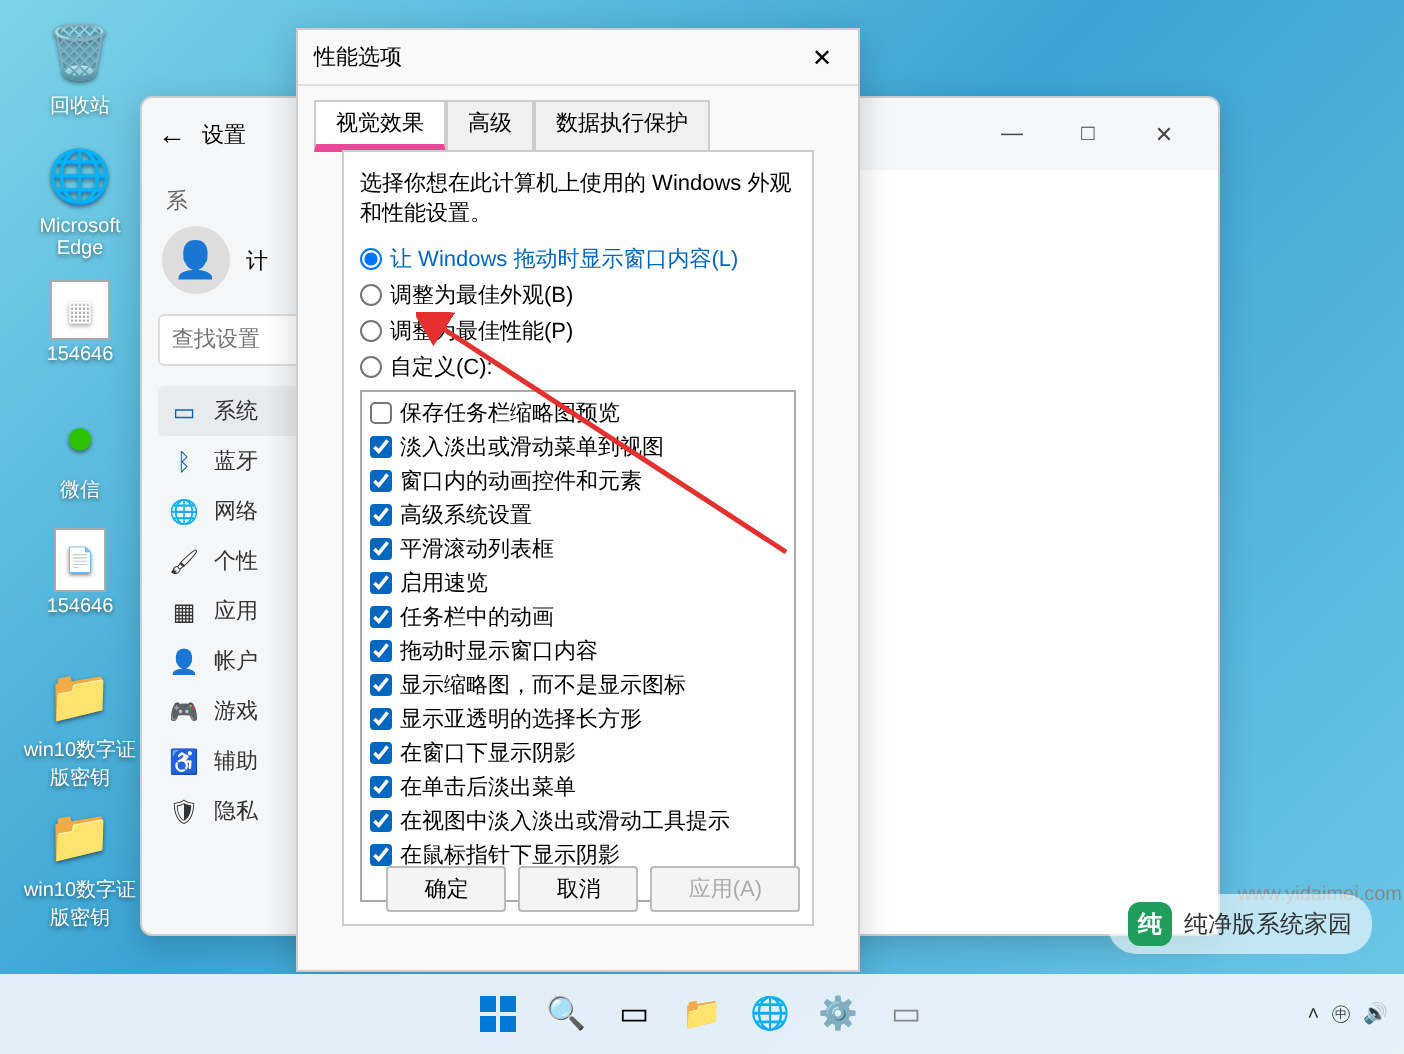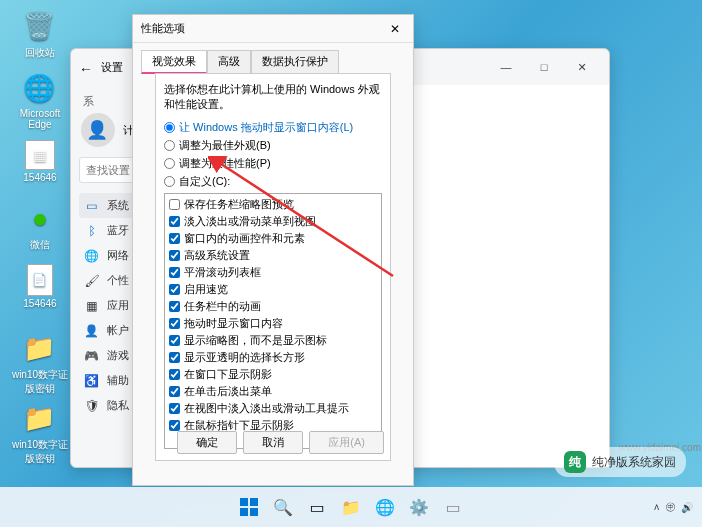--- a/index.html
+++ b/index.html
@@ -20,26 +20,26 @@
 .nav { margin-top:10px; }
 .nav-item { display:flex; align-items:center; gap:8px; padding:5px 6px; font-size:11px; color:#333; border-radius:3px; }
 .nav-item.sel { background:#e8eaee; }
 .nav-item .ni { width:14px; height:14px; display:flex; align-items:center; justify-content:center; font-size:12px; }
 .main { flex:1; background:#fff; padding:12px 16px; font-size:11px; color:#333; border-top-left-radius:6px; }
 .prop-row { display:flex; gap:40px; margin:4px 0; font-size:11px; }
 .prop-link { color:#0067c0; margin-top:12px; display:inline-block; }
 .copy-row { margin-top:30px; display:flex; align-items:center; gap:6px; }
 .copy-btn { border:1px solid #ccc; background:#fbfbfb; padding:3px 14px; font-size:11px; border-radius:3px; }
 .chev { border:1px solid #ccc; background:#fbfbfb; width:28px; height:22px; border-radius:3px; display:flex; align-items:center; justify-content:center; font-size:10px; }
-.perf-win { left:132px; top:14px; width:282px; height:472px; background:#f9f9f9; border-radius:0; }
+.perf-win { left:148px; top:14px; width:282px; height:472px; background:#f9f9f9; border-radius:0; }
 .perf-title { display:flex; align-items:center; height:28px; padding:0 8px; border-bottom:1px solid #e0e0e0; font-size:11px; }
 .perf-title .close { margin-left:auto; width:20px; text-align:center; font-size:12px; }
 .tabs { display:flex; padding:6px 8px 0; gap:0; font-size:11px; }
 .tab { padding:3px 10px; border:1px solid #ccc; border-bottom:none; background:#f0f0f0; position:relative; top:1px; }
-.tab.active { background:#fff; border-bottom:2px solid #ec4899; }
+.tab.active { background:#fff; border-bottom:4px solid #ec4899; }
 .tab-body { border:1px solid #ccc; margin:0 22px 8px; padding:8px; background:#fff; height:388px; position:relative; font-size:11px; }
 .radio-row { display:flex; align-items:center; gap:4px; margin:3px 0; }
 .radio-row input { width:11px; height:11px; }
 .check-list { border:1px solid #aaa; background:#fff; margin-top:4px; height:256px; overflow:auto; padding:2px; }
 .check-row { display:flex; align-items:center; gap:4px; padding:1px 2px; font-size:11px; }
 .check-row input { width:11px; height:11px; accent-color:#0067c0; }
 .btn-row { position:absolute; bottom:6px; right:6px; display:flex; gap:6px; }
 .dlg-btn { border:1px solid #bbb; background:#f4f4f4; padding:3px 18px; font-size:11px; border-radius:2px; }
 .dlg-btn.dis { color:#aaa; }
 .arrow { position:absolute; left:208px; top:156px; width:190px; height:130px; pointer-events:none; z-index:50; }

